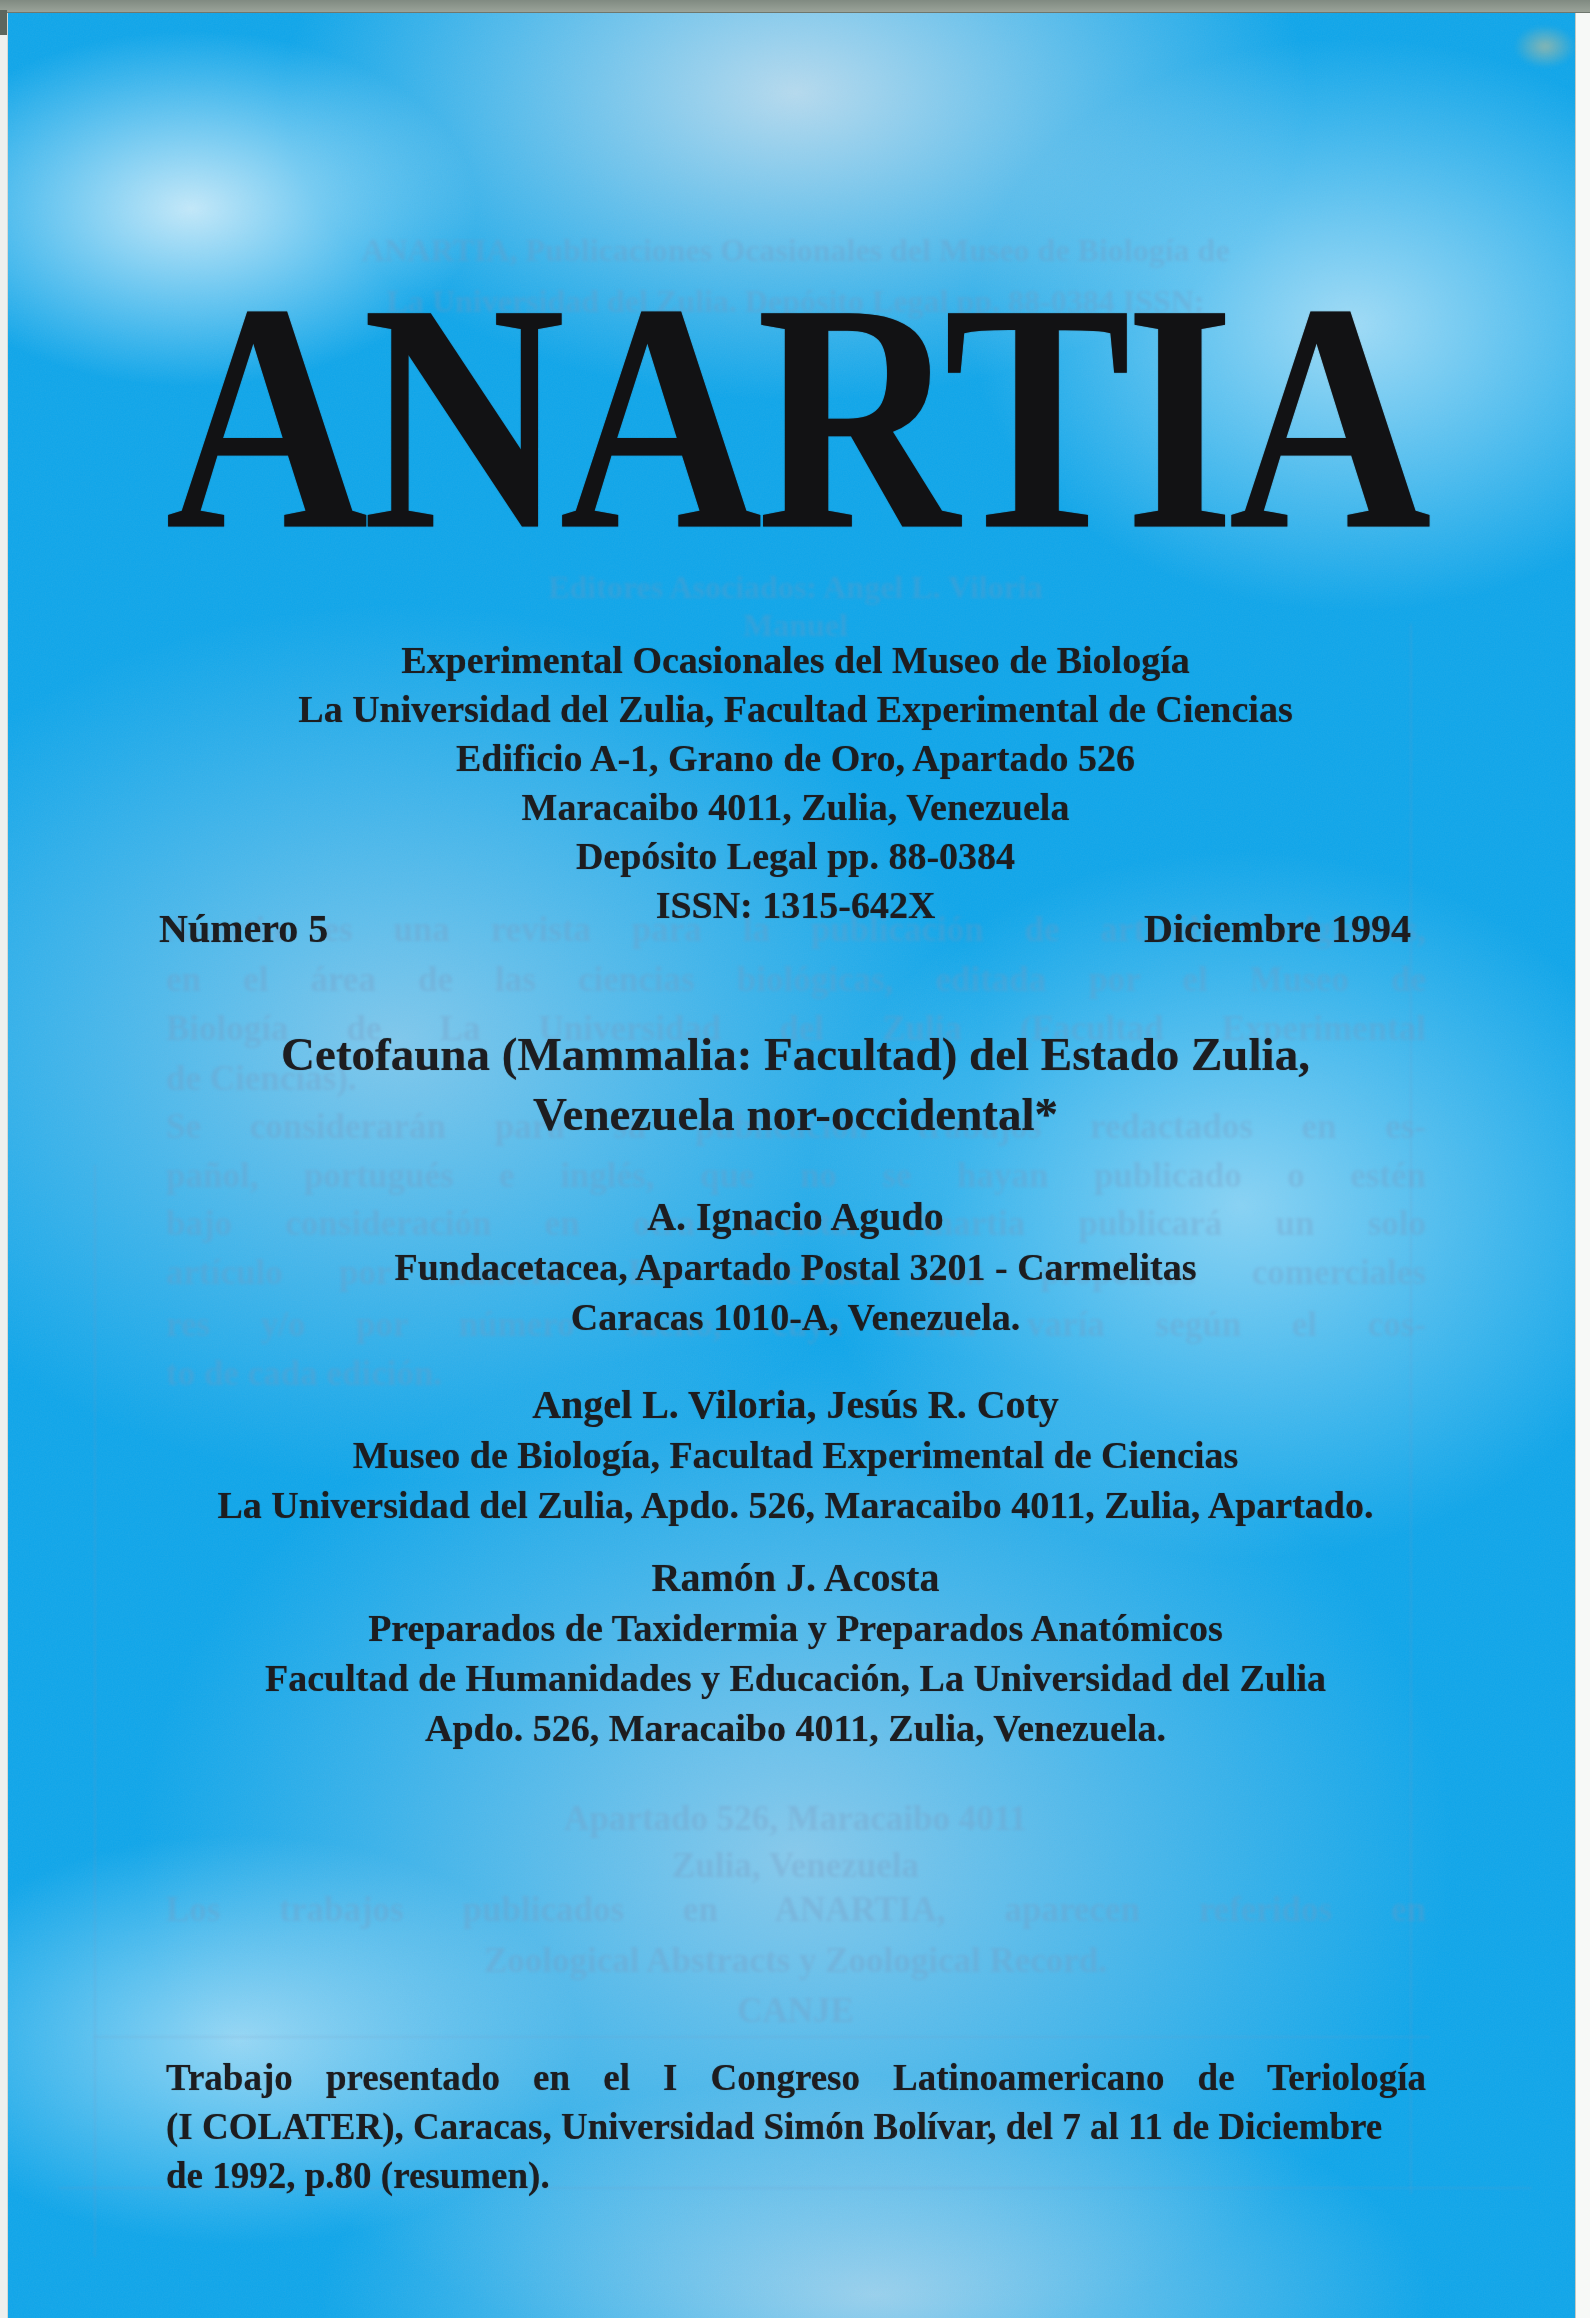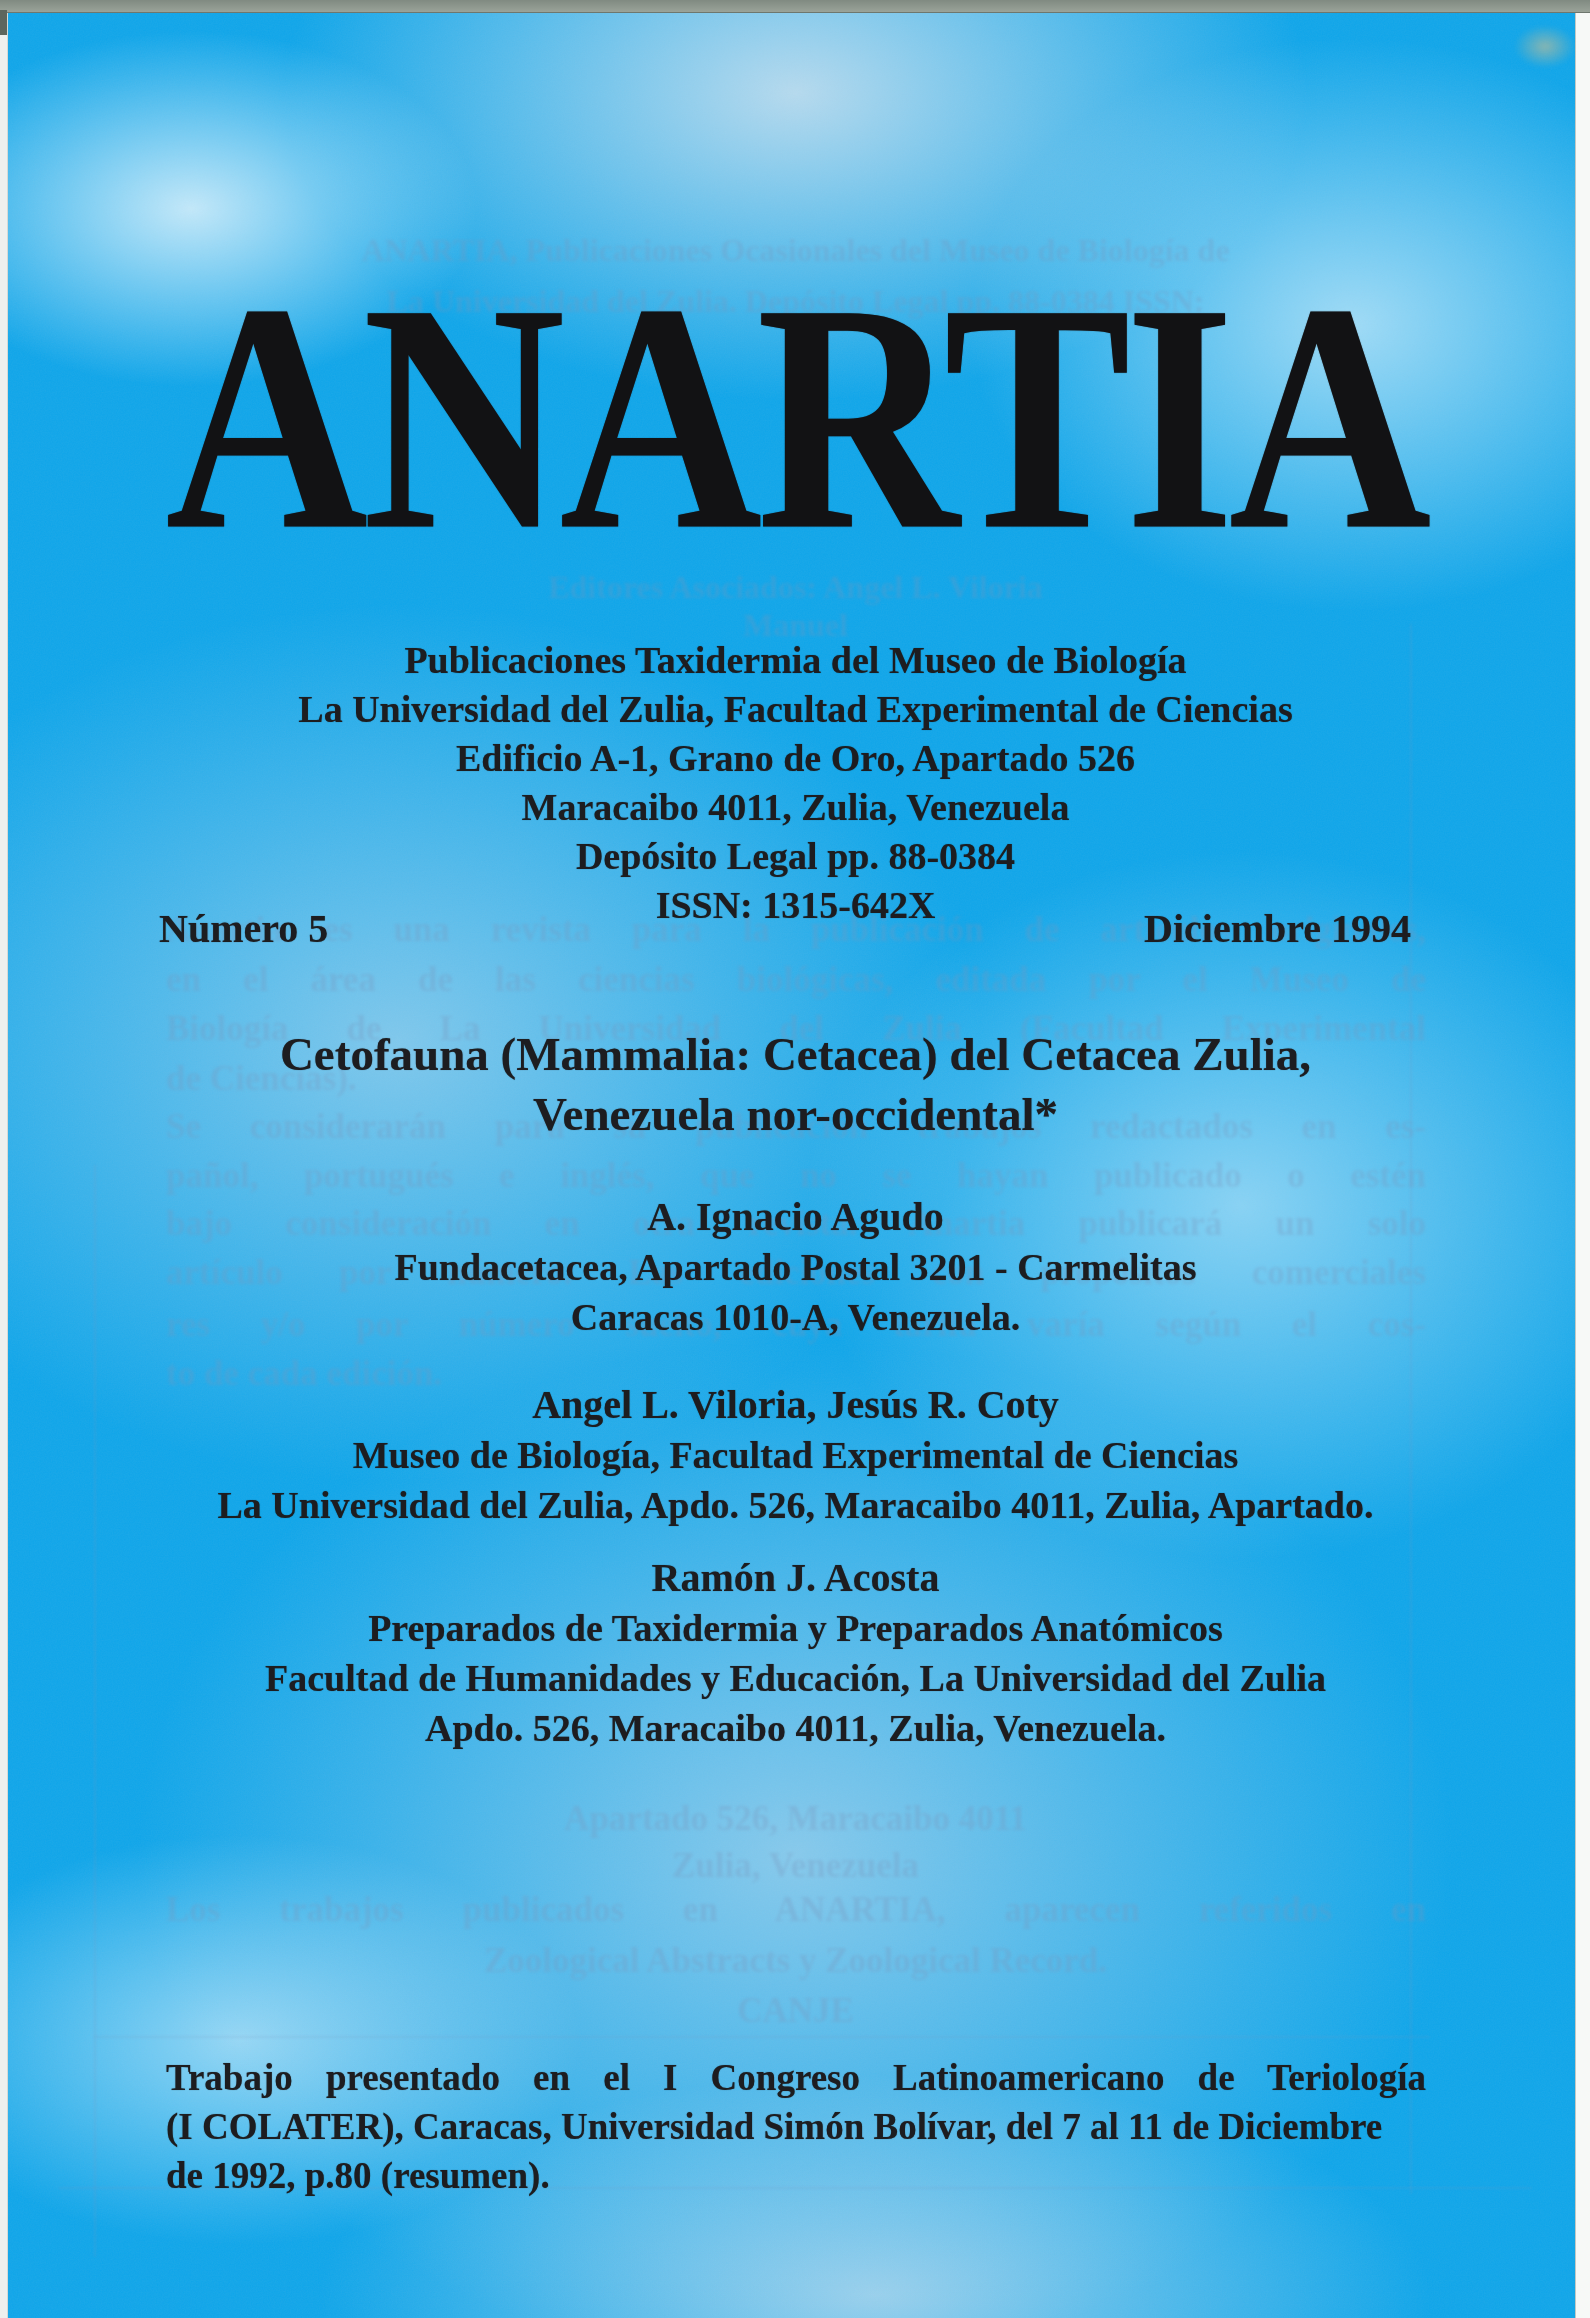--- a/index.html
+++ b/index.html
@@ -90,35 +90,35 @@
 
     <div class="gline" style="left:94px;top:1165px;width:2px;height:1092px"></div>
     <div class="gline" style="left:1410px;top:624px;width:2px;height:1570px"></div>
     <div class="gline" style="left:94px;top:2036px;width:1336px;height:2px"></div>
     <div class="gline" style="left:59px;top:2187px;width:1473px;height:2px"></div>
   </div>
 
   <div class="masthead ink">ANARTIA</div>
 
   <div class="pubblock ink">
-    <div>Publicaciones Taxidermia del Museo de Biología</div>
+    <div>Experimental Ocasionales del Museo de Biología</div>
     <div>La Universidad del Zulia, Facultad Experimental de Ciencias</div>
     <div>Edificio A-1, Grano de Oro, Apartado 526</div>
     <div>Maracaibo 4011, Zulia, Venezuela</div>
     <div>Depósito Legal pp. 88-0384</div>
     <div>ISSN: 1315-642X</div>
   </div>
 
   <div class="issue-row ink">
     <span>Número 5</span>
     <span>Diciembre 1994</span>
   </div>
 
   <div class="art-title ink">
-    <div>Cetofauna (Mammalia: Cetacea) del Cetacea Zulia,</div>
+    <div>Cetofauna (Mammalia: Facultad) del Estado Zulia,</div>
     <div>Venezuela nor-occidental*</div>
   </div>
 
   <div class="author-block a1 ink">
     <div class="name">A. Ignacio Agudo</div>
     <div>Fundacetacea, Apartado Postal 3201 - Carmelitas</div>
     <div>Caracas 1010-A, Venezuela.</div>
   </div>
 
   <div class="author-block a2 ink">

